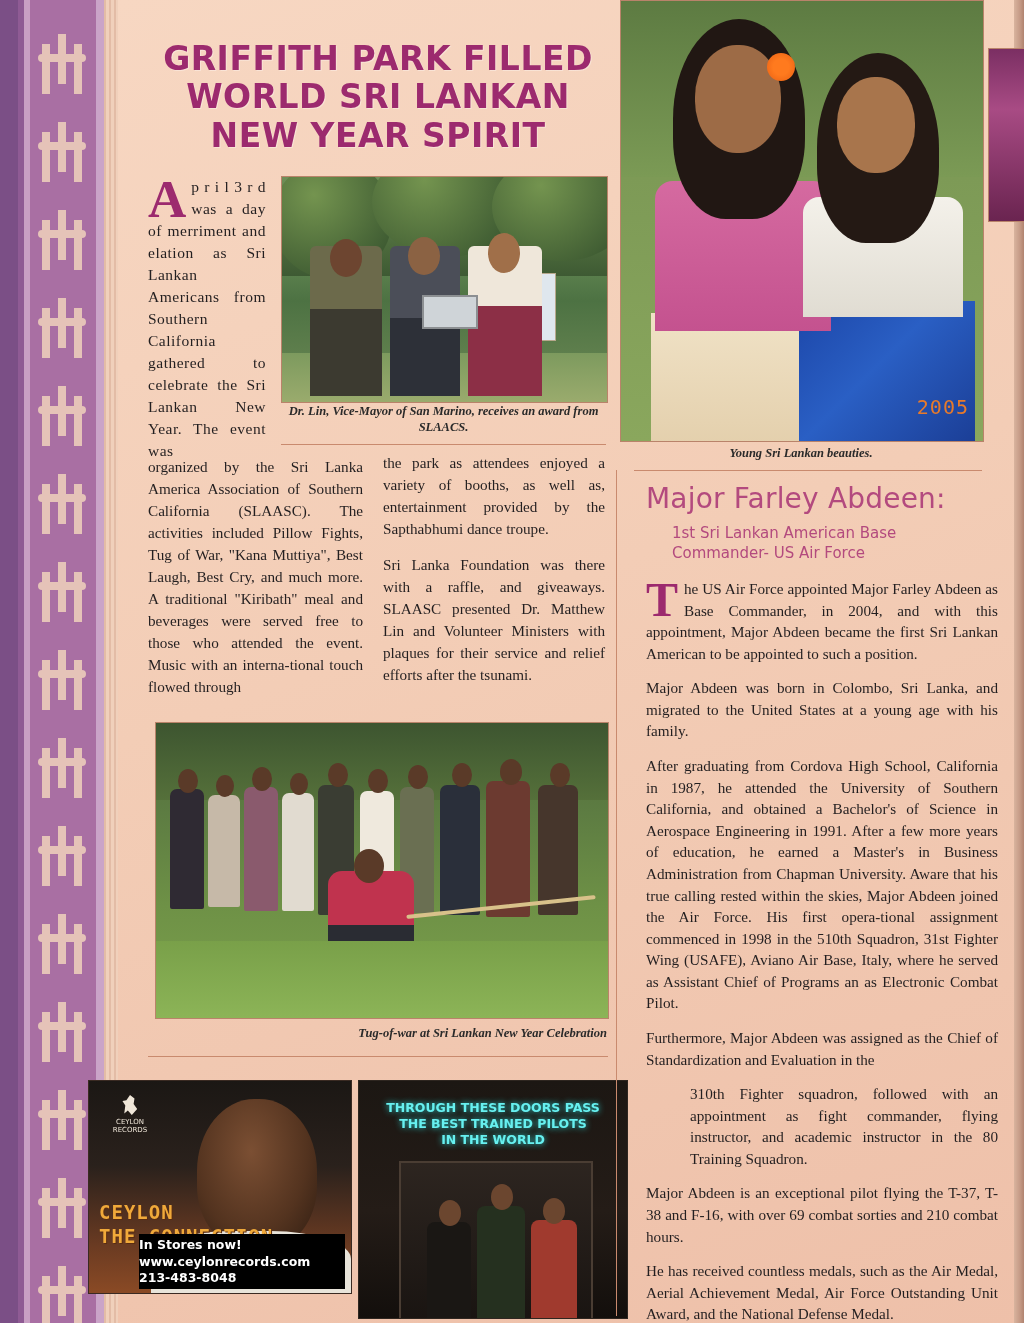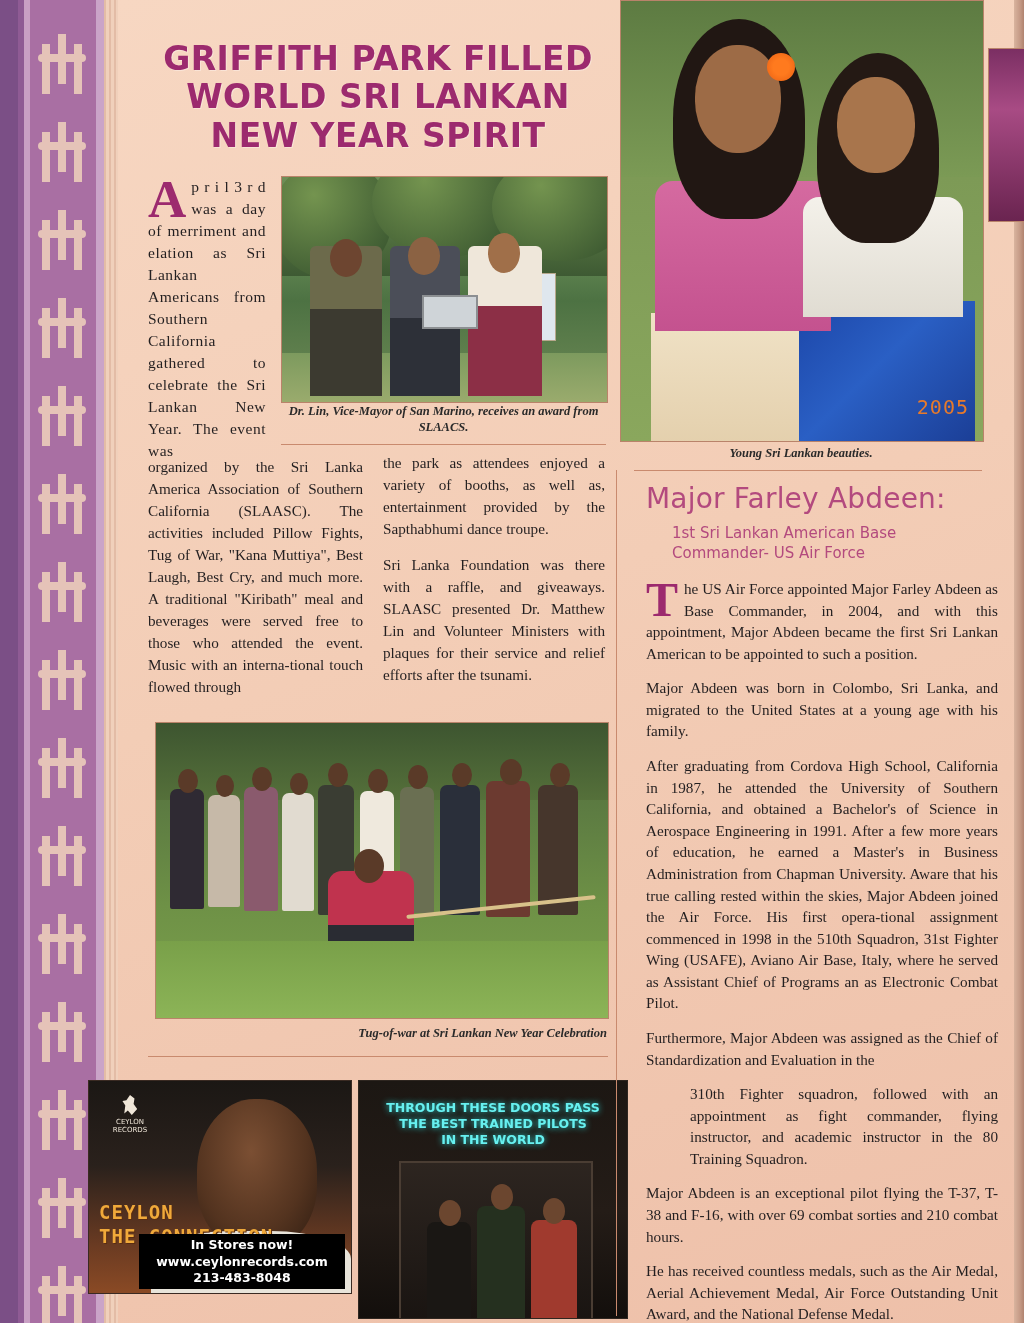--- a/index.html
+++ b/index.html
@@ -254,21 +254,21 @@
   .ad .title-conn {
     position: absolute; left: 10px; top: 144px;
     font-family: "DejaVu Sans Mono", monospace;
     font-weight: bold; font-size: 19px; letter-spacing: 1px;
     color: #f0a93a;
     text-shadow: 1px 1px 0 #5a2c10;
   }
   .ad .instores {
     position: absolute; left: 50px; bottom: 4px;
     width: 206px; background: #000;
-    color: #fff; text-align: center;
+    color: #fff; text-align: left;
     font-family: "DejaVu Sans", sans-serif;
     font-weight: bold; font-size: 12.5px; line-height: 1.3;
     padding: 3px 0;
   }
 
   
   .photo-door {
     position: absolute;
     left: 358px; top: 1080px;
     width: 268px; height: 237px;

